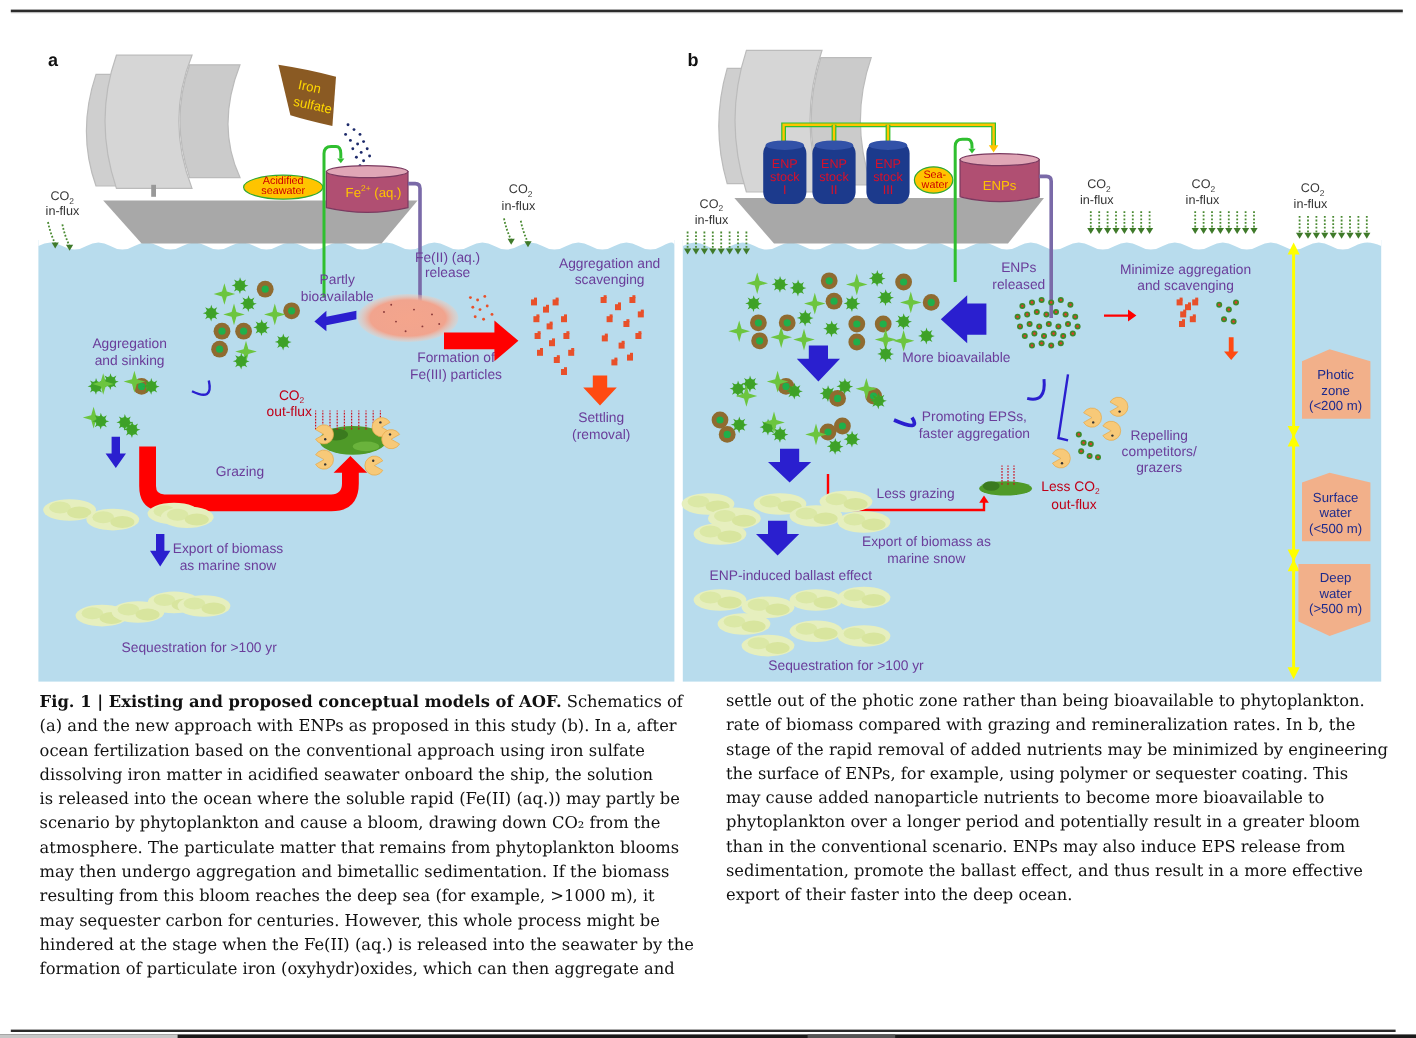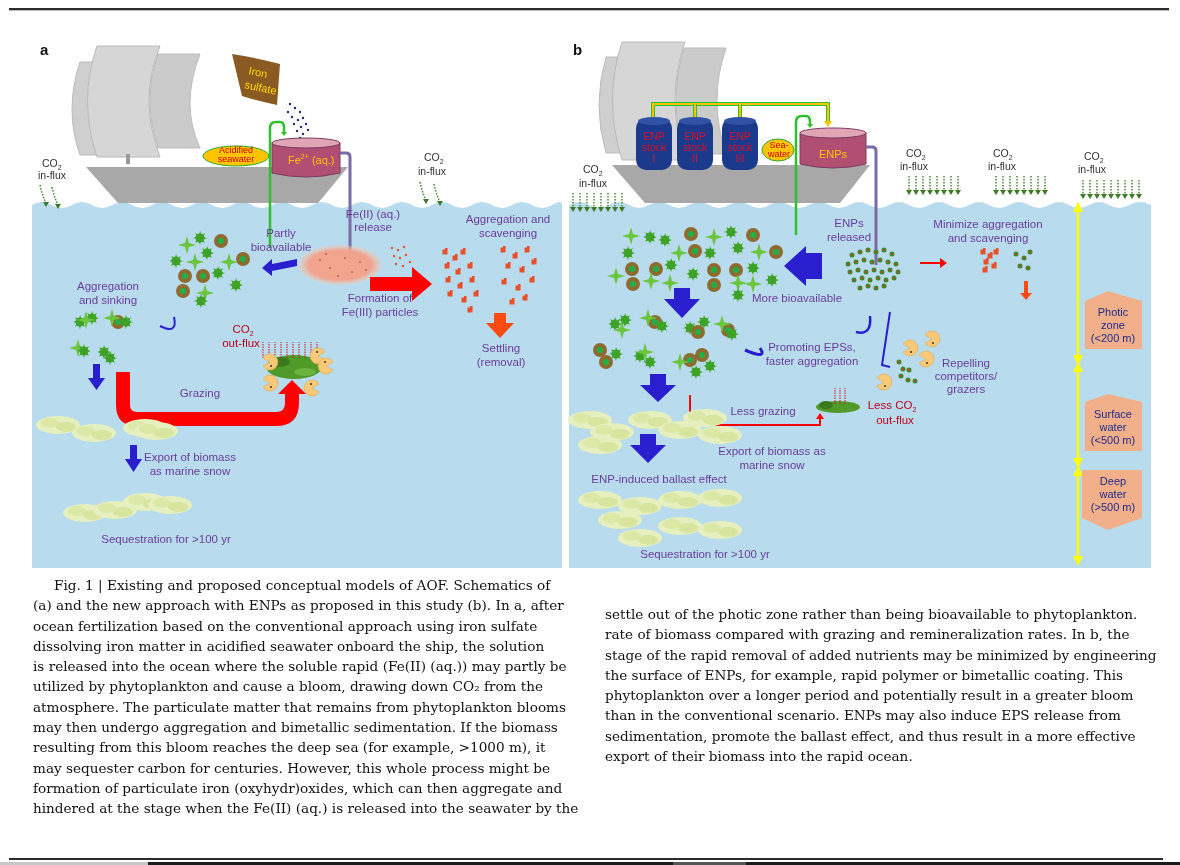--- a/index.html
+++ b/index.html
@@ -13,22 +13,22 @@
 
   svg.fig { position: absolute; left: 0; top: 0; }
   svg text { font-family: "Liberation Sans", sans-serif; }
   .lbl { fill: #6a3d9a; font-size: 11.5px; }
   .lbl-red { fill: #c00018; font-size: 11.5px; }
   .lbl-navy { fill: #1d2a8c; font-size: 11px; }
   .panel-letter { font-size: 15px; font-weight: bold; fill: #111; }
 
   .caption { position: absolute; font-family: "DejaVu Serif", "Liberation Serif", serif; font-size: 13.6px; line-height: 20.3px; color: #111; }
   .caption-left { left: 33px; top: 575px; width: 545px; }
-  .caption-right { left: 605px; top: 604px; width: 565px; }
-  .caption b { font-weight: normal; margin-left: 21px; }
+  .caption-right { left: 605px; top: 574px; width: 565px; }
+  .caption b { font-weight: bold; }
   .cap-line { display: block; white-space: nowrap; }
 </style>
 </head>
 <body>
 
 <div class="rule-top"></div>
 <div class="rule-top2"></div>
 
 <svg class="fig" width="1180" height="575" viewBox="0 0 1180 575">
   <defs>
@@ -584,37 +584,38 @@
     </g>
   </g>
 </svg>
 
 <div class="caption caption-left">
   <span class="cap-line"><b>Fig. 1 | Existing and proposed conceptual models of AOF.</b><span> Schematics of</span></span>
   <span class="cap-line">(a) and the new approach with ENPs as proposed in this study (b). In a, after</span>
   <span class="cap-line">ocean fertilization based on the conventional approach using iron sulfate</span>
   <span class="cap-line">dissolving iron matter in acidified seawater onboard the ship, the solution</span>
   <span class="cap-line">is released into the ocean where the soluble rapid (Fe(II) (aq.)) may partly be</span>
-  <span class="cap-line">utilized by phytoplankton and cause a bloom, drawing down CO₂ from the</span>
+  <span class="cap-line">scenario by phytoplankton and cause a bloom, drawing down CO₂ from the</span>
   <span class="cap-line">atmosphere. The particulate matter that remains from phytoplankton blooms</span>
   <span class="cap-line">may then undergo aggregation and bimetallic sedimentation. If the biomass</span>
   <span class="cap-line">resulting from this bloom reaches the deep sea (for example, &gt;1000 m), it</span>
   <span class="cap-line">may sequester carbon for centuries. However, this whole process might be</span>
+  <span class="cap-line">hindered at the stage when the Fe(II) (aq.) is released into the seawater by the</span>
   <span class="cap-line">formation of particulate iron (oxyhydr)oxides, which can then aggregate and</span>
-  <span class="cap-line">hindered at the stage when the Fe(II) (aq.) is released into the seawater by the</span>
 </div>
 
 <div class="caption caption-right">
   <span class="cap-line">settle out of the photic zone rather than being bioavailable to phytoplankton.</span>
   <span class="cap-line">rate of biomass compared with grazing and remineralization rates. In b, the</span>
   <span class="cap-line">stage of the rapid removal of added nutrients may be minimized by engineering</span>
-  <span class="cap-line">the surface of ENPs, for example, rapid polymer or bimetallic coating. This</span>
+  <span class="cap-line">the surface of ENPs, for example, using polymer or sequester coating. This</span>
+  <span class="cap-line">may cause added nanoparticle nutrients to become more bioavailable to</span>
   <span class="cap-line">phytoplankton over a longer period and potentially result in a greater bloom</span>
   <span class="cap-line">than in the conventional scenario. ENPs may also induce EPS release from</span>
   <span class="cap-line">sedimentation, promote the ballast effect, and thus result in a more effective</span>
-  <span class="cap-line">export of their biomass into the rapid ocean.</span>
+  <span class="cap-line">export of their faster into the deep ocean.</span>
 </div>
 
 <div class="rule-bottom"></div>
 <div class="bottom-bar">
     <div class="seg1"></div>
     <div class="seg2"></div>
   </div>
 
 </body></html>

